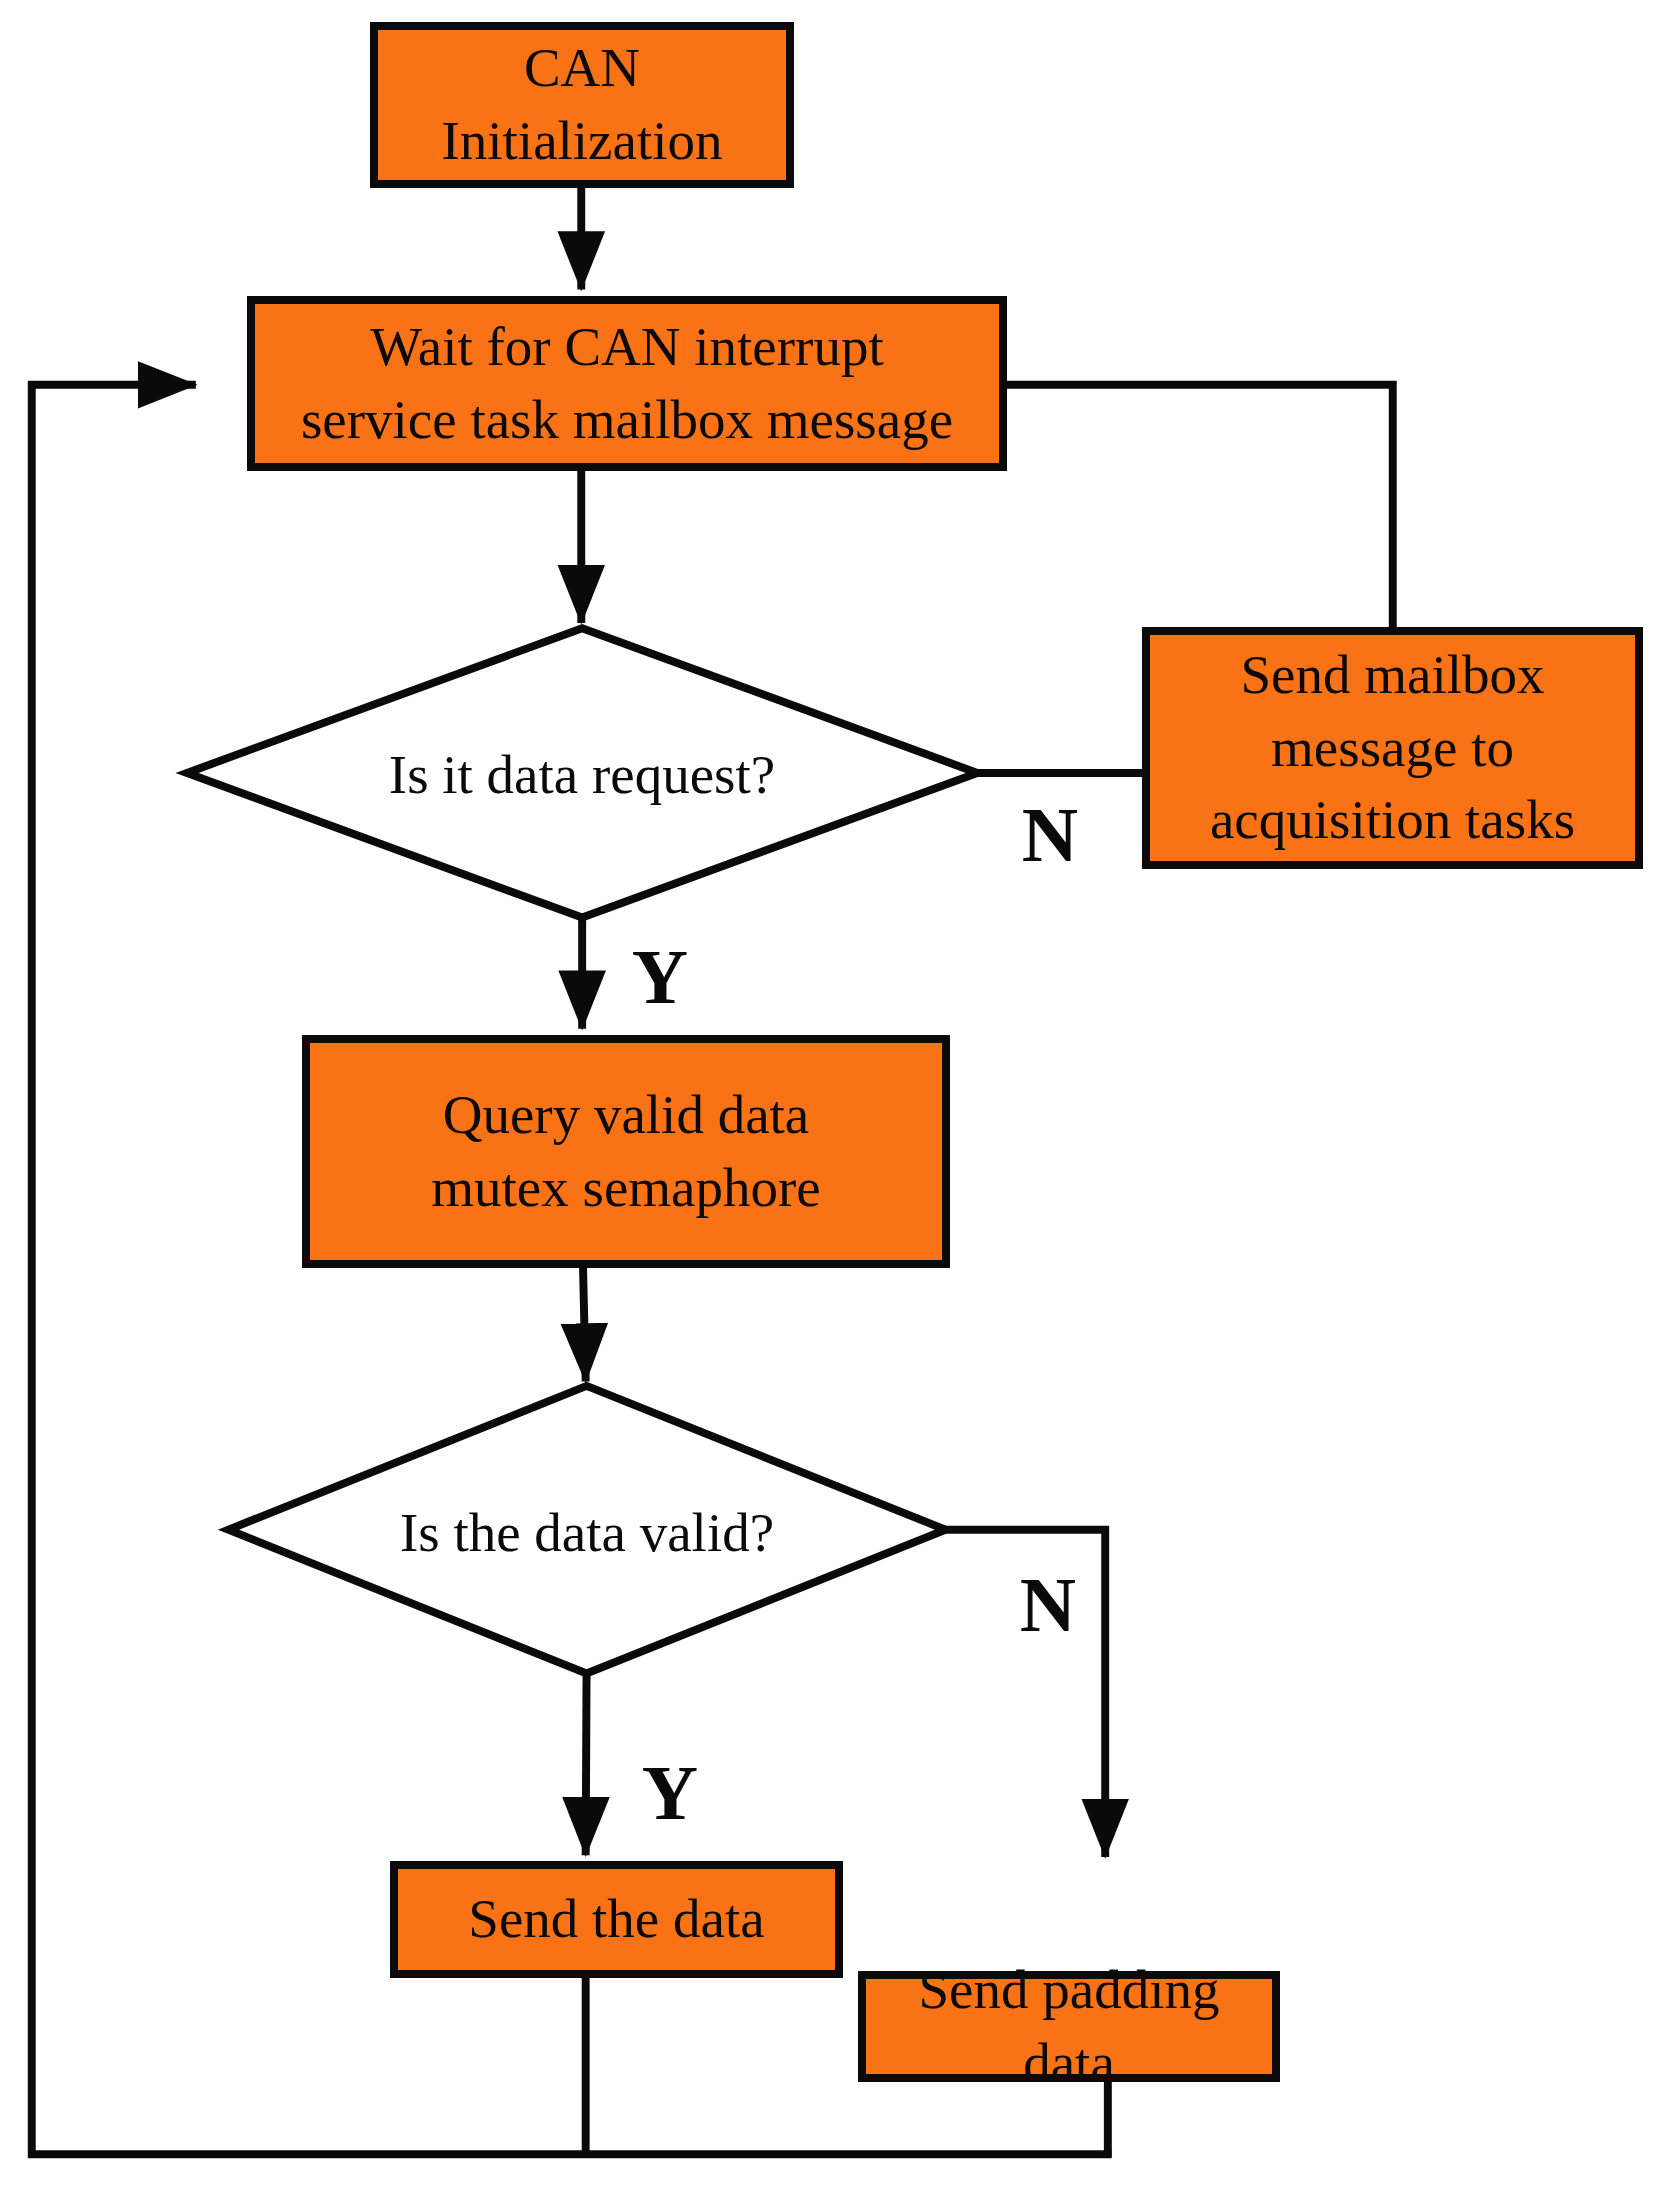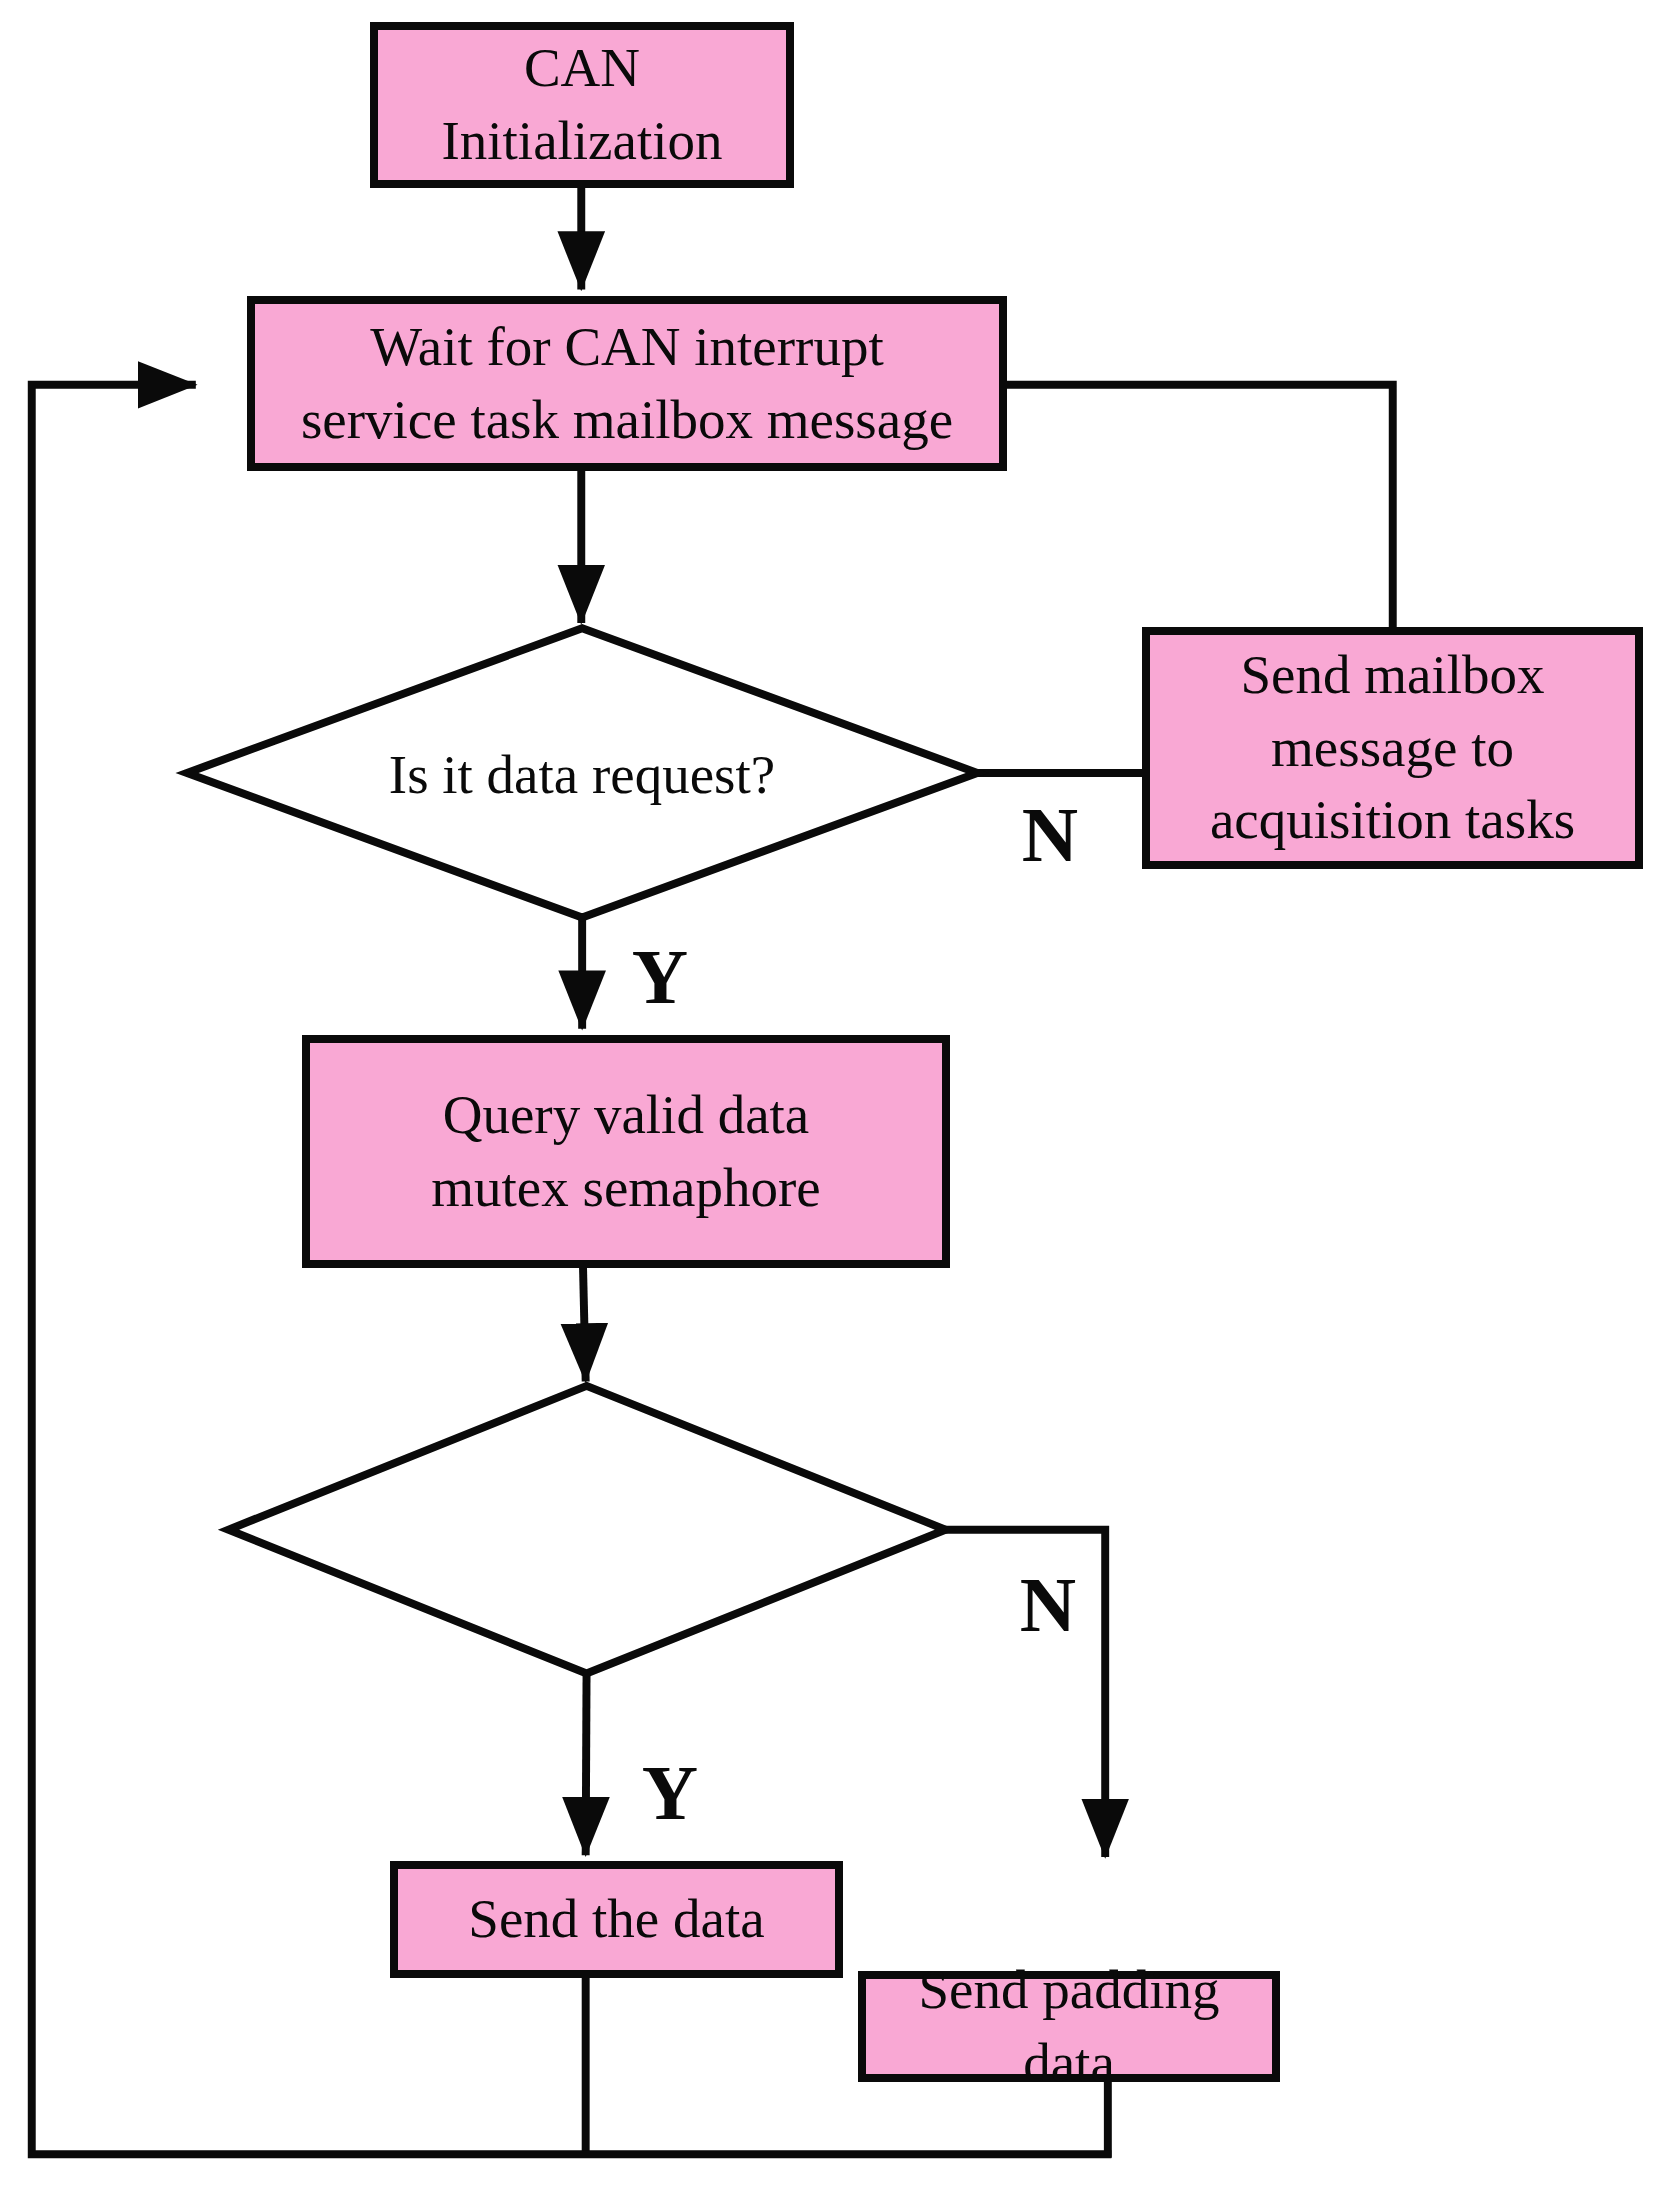--- a/index.html
+++ b/index.html
@@ -31,21 +31,21 @@
   .wires polygon.diamond {
     fill: #ffffff;
     stroke: #0a0a0a;
     stroke-width: 9;
     stroke-linejoin: miter;
   }
   .node {
     position: absolute;
     box-sizing: border-box;
     border: 8.8px solid #0a0a0a;
-    background: #f9a8d4;
+    background: #f97316;
     display: flex;
     align-items: center;
     justify-content: center;
     text-align: center;
   }
   .node-label {
     font-size: 55px;
     line-height: 1.32;
     white-space: pre-line;
     color: #0a0a0a;
@@ -130,20 +130,21 @@
   <div class="node" style="left:390px; top:1861px; width:453px; height:117px;">
     <span class="node-label">Send the data</span>
   </div>
 
   <div class="node" style="left:858px; top:1971px; width:422px; height:111px;">
     <span class="node-label">Send padding data</span>
   </div>
 
   <div class="diamond-label" style="left:582px; top:775px;">Is it data request?</div>
 
+  <div class="diamond-label" style="left:587px; top:1533px;">Is the data valid?</div>
 
   <div class="edge-label" style="left:1050px; top:835px;">N</div>
 
   <div class="edge-label" style="left:660px; top:977px;">Y</div>
 
   <div class="edge-label" style="left:1048px; top:1605px;">N</div>
 
   <div class="edge-label" style="left:670px; top:1793px;">Y</div>
 
 </div>

